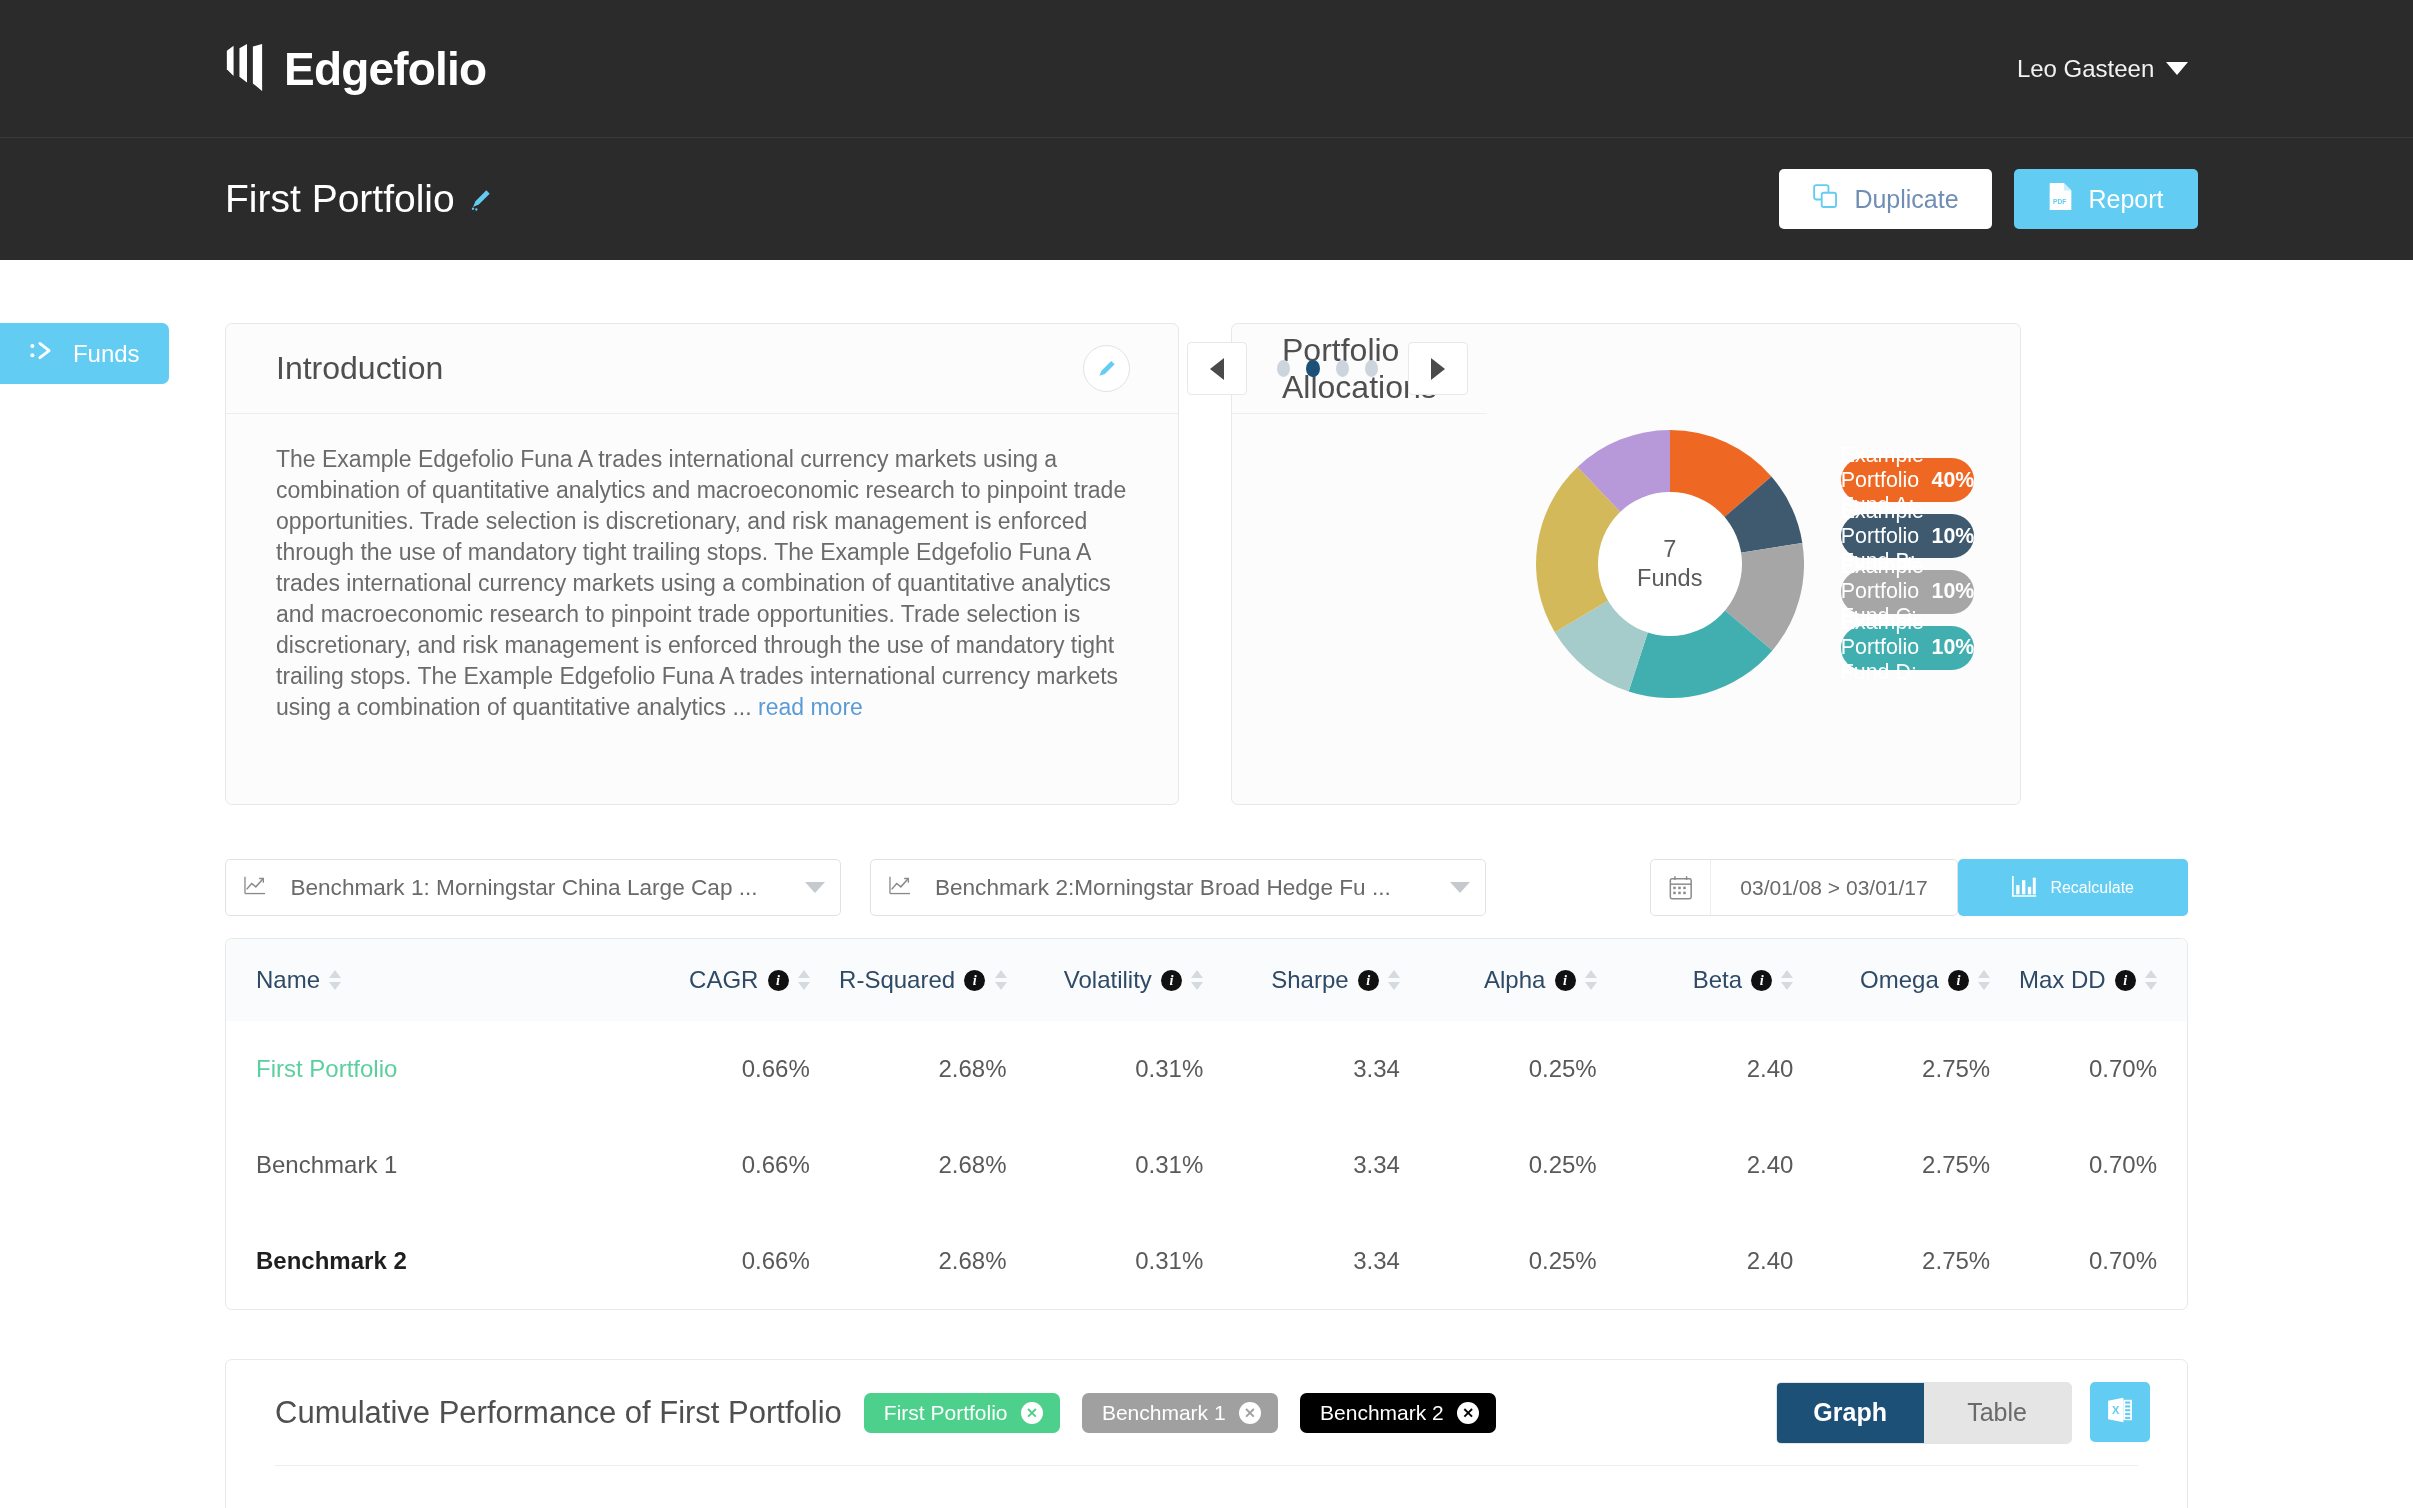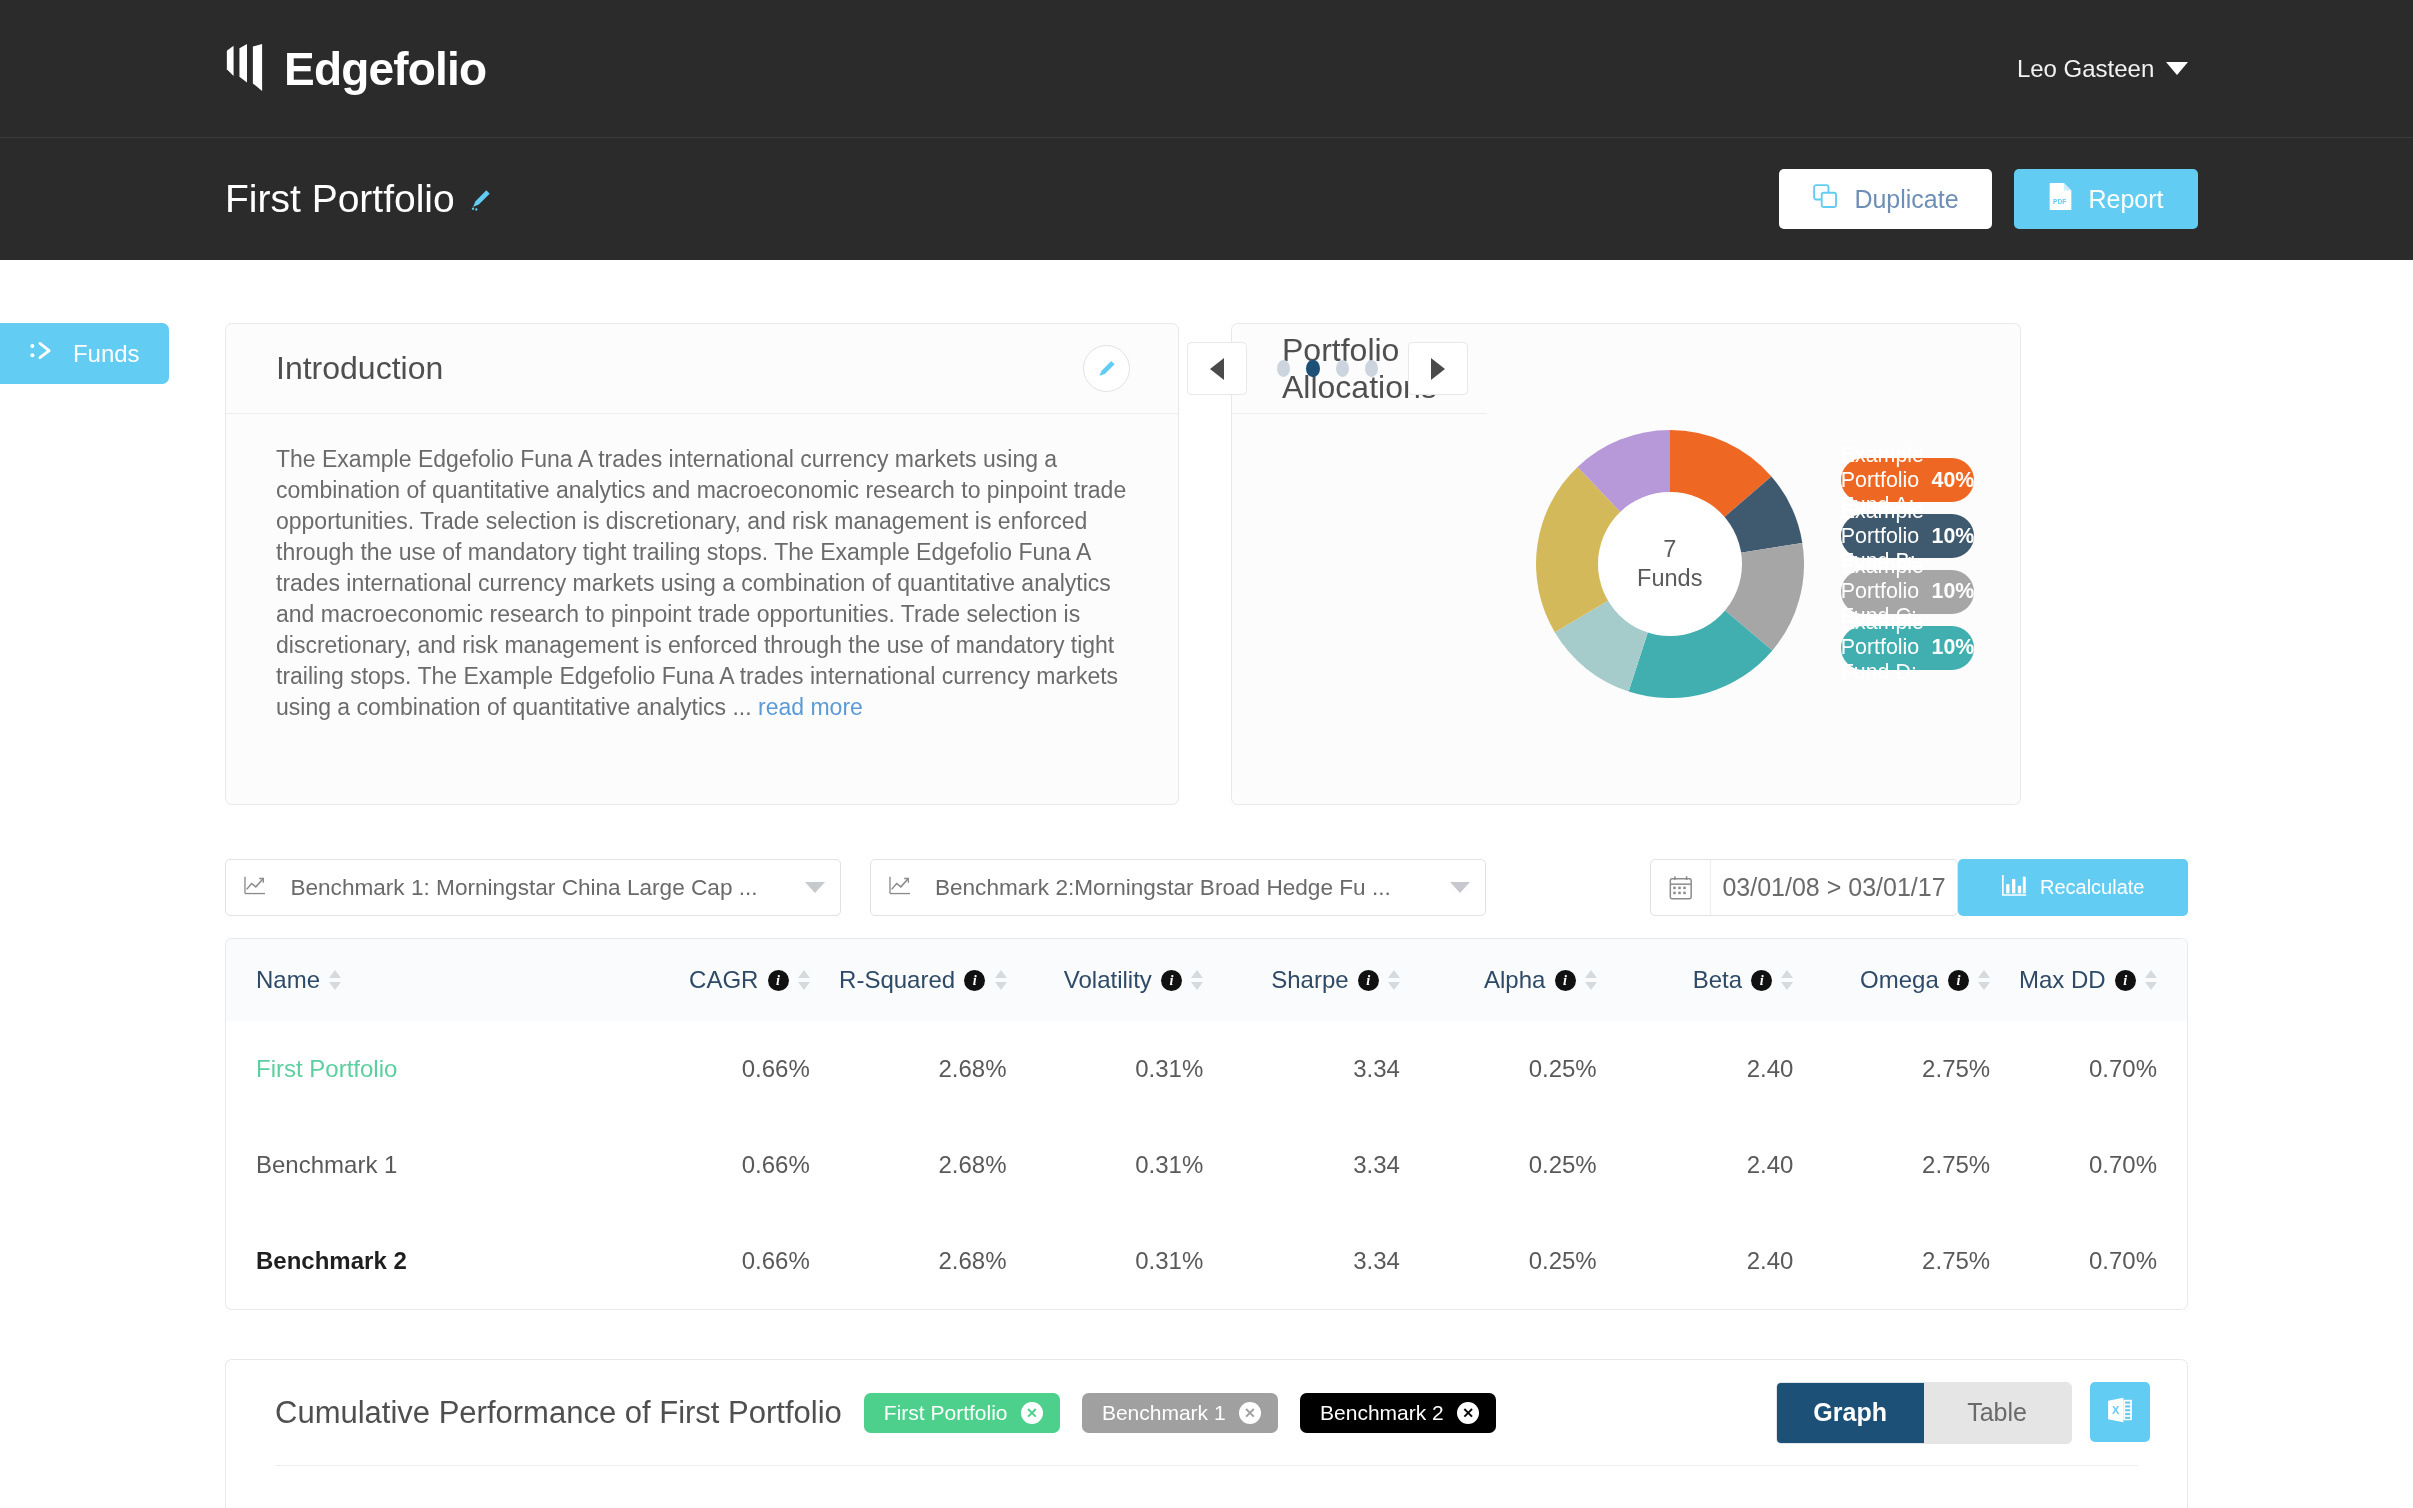--- a/index.html
+++ b/index.html
@@ -238,30 +238,30 @@
     border: 0.8px solid #e0e3e6;
     border-radius: 5px;
     display: flex; align-items: center;
     cursor: pointer;
   }
   .date-icon-cell {
     width: 60px; height: 100%;
     display:flex;align-items:center;justify-content:center;
     border-right: 0.8px solid #eceef0;
   }
-  .date-val { flex:1; text-align:center; font-size: 25px; color: #6a6a6a; }
+  .date-val { flex:1; text-align:center; font-size: 21px; color: #6a6a6a; }
 
   .btn-recalc {
     position: absolute; right: 0;
     height: 57px; width: 230px;
     background: #63ccf2;
     border-radius: 5px;
     display: flex; align-items: center; justify-content: center;
     gap: 13.4px;
-    color: #ffffff; font-size: 20px;
+    color: #ffffff; font-size: 16px;
     cursor: pointer;
   }
 
   
   .table-card {
     margin-top: 22px;
     background: #ffffff;
     border: 0.8px solid #e6e8ea;
     border-radius: 6.7px;
     overflow: hidden;

